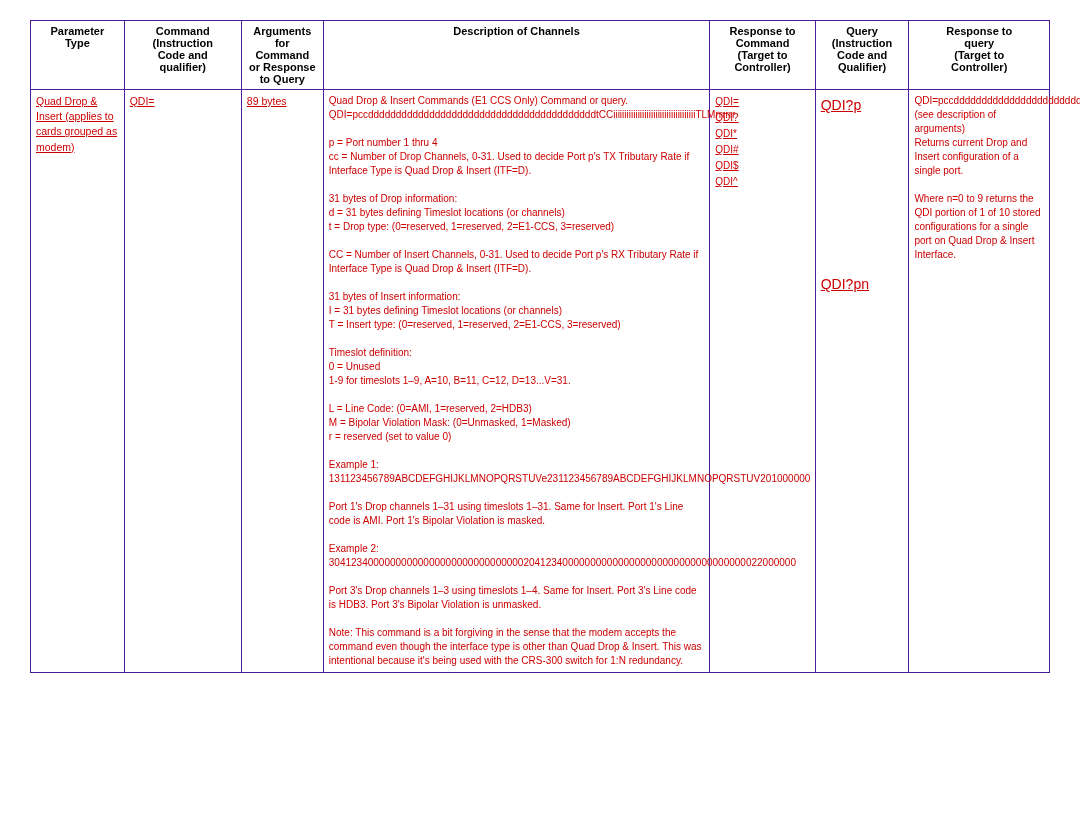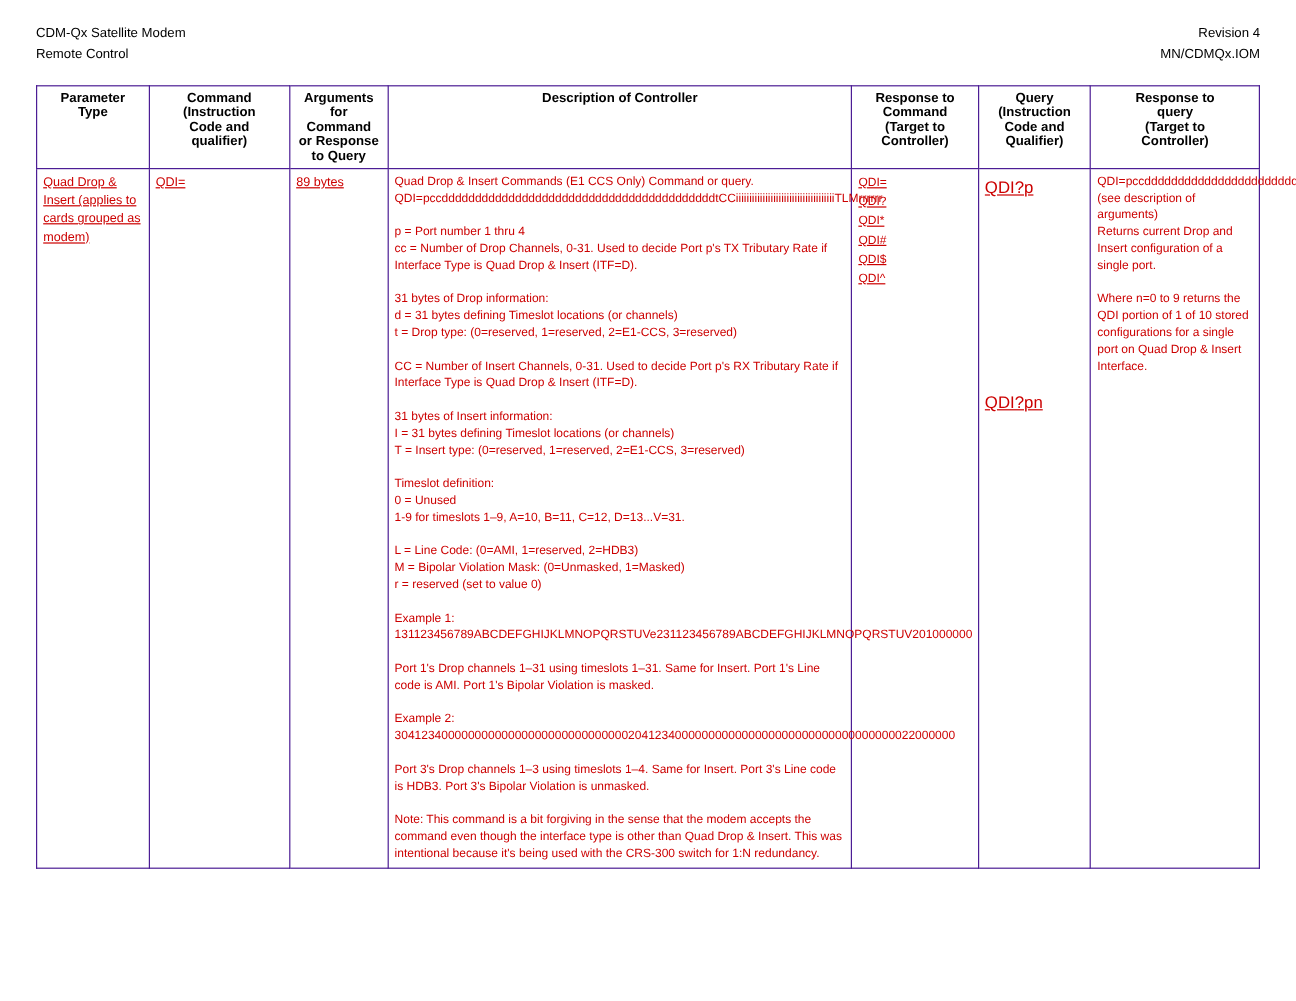--- a/index.html
+++ b/index.html
@@ -73,47 +73,37 @@
       border-top: 1px solid #000;
       text-align: center;
       font-size: 11px;
     }
   </style>
 </head>
 <body>
 
 <div class="page">
 
-  <div class="header">
-    <div class="header-left">
-      <span>CDM-Qx Satellite Modem</span>
-      <span>Remote Control</span>
-    </div>
-    <div class="header-right">
-      <span>Revision 4</span>
-      <span>MN/CDMQx.IOM</span>
-    </div>
-  </div>
 
   <table>
     <colgroup>
       <col class="col-param">
       <col class="col-cmd">
       <col class="col-args">
       <col class="col-desc">
       <col class="col-resp-cmd">
       <col class="col-query">
       <col class="col-resp-query">
     </colgroup>
     <thead>
       <tr>
         <th>Parameter<br>Type</th>
         <th>Command<br>(Instruction<br>Code and<br>qualifier)</th>
         <th>Arguments<br>for Command<br>or Response<br>to Query</th>
-        <th>Description of Controller</th>
+        <th>Description of Channels</th>
         <th>Response to<br>Command<br>(Target to<br>Controller)</th>
         <th>Query<br>(Instruction<br>Code and<br>Qualifier)</th>
         <th>Response to<br>query<br>(Target to<br>Controller)</th>
       </tr>
     </thead>
     <tbody>
       <tr>
 
         <td>
           <div class="cell-content">

